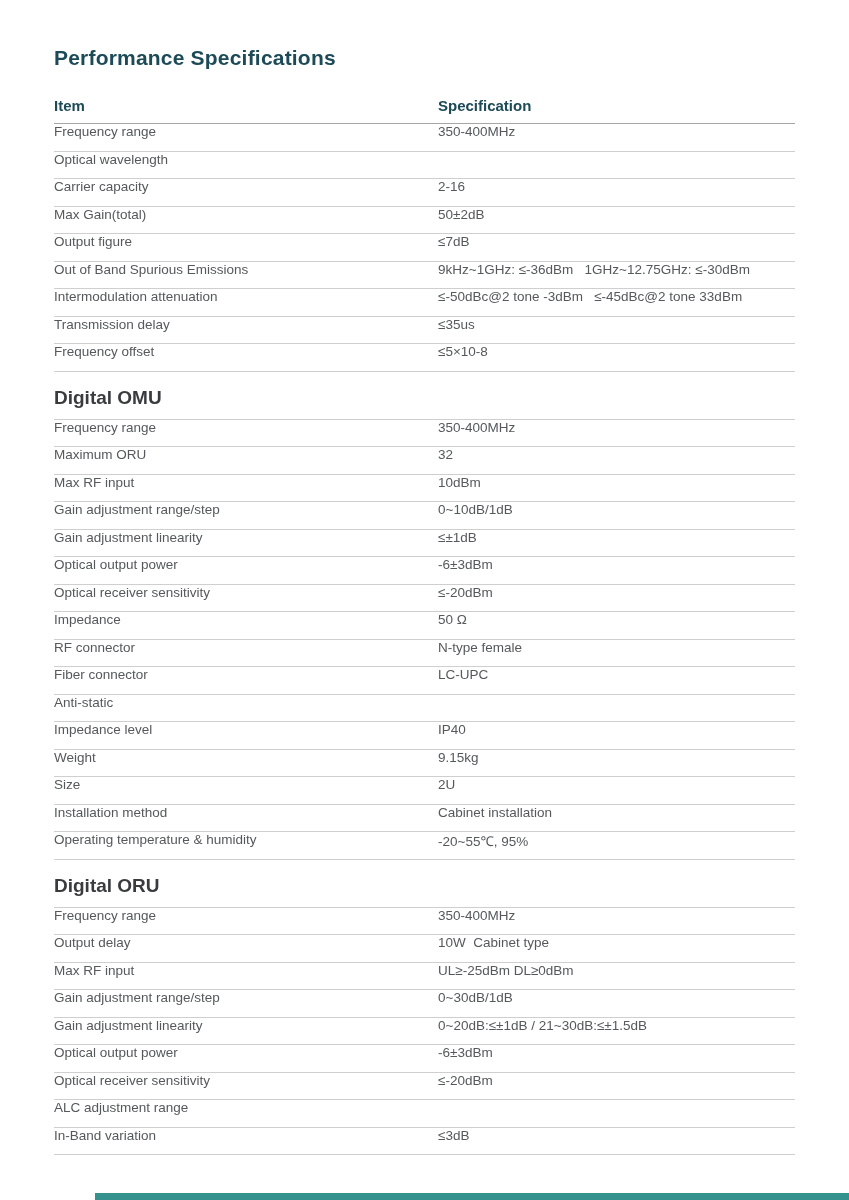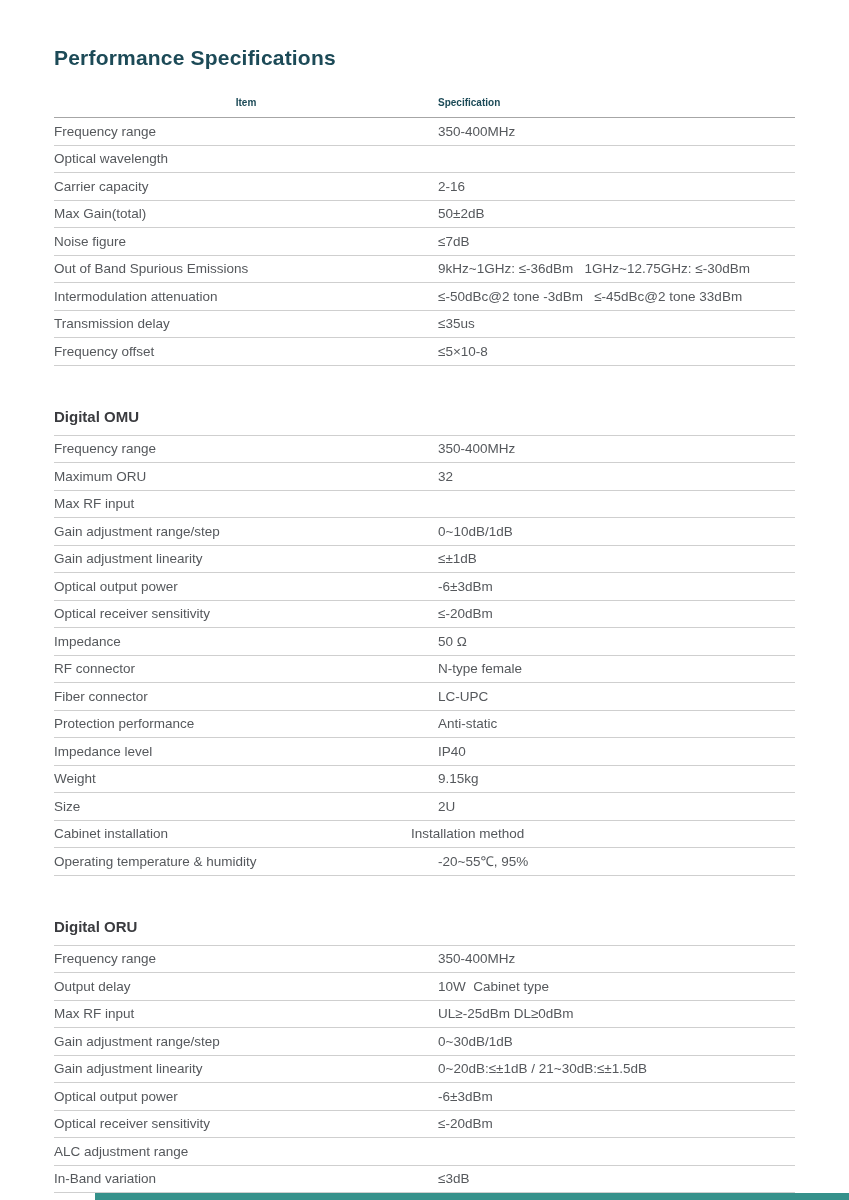--- a/index.html
+++ b/index.html
@@ -32,36 +32,34 @@
     display: flex;
     margin-top: 27px;
     padding-bottom: 9px;
     border-bottom: 1px solid var(--header-rule, #A6A6A6);
   }
   .thead .col-item {
     width: 384px;
     flex: 0 0 384px;
   }
   .thead .col-head {
-    font-size: 10px;
+    font-size: 15px;
     font-weight: bold;
     color: var(--accent, #1C4A57);
-    text-align: center;
   }
   .section-heading {
-    margin-top: 42px;
+    margin-top: 15px;
     padding-bottom: 10px;
-    font-size: 15px;
+    font-size: 19px;
     font-weight: bold;
     color: var(--heading-text, #3A3B3F);
     border-bottom: 1px solid var(--rule, #C6C6C6);
   }
   .row {
     display: flex;
-    align-items: center;
     height: 26.5px;
     border-bottom: 1px solid var(--rule, #CFCFCF);
     font-size: 13.5px;
     color: var(--body-text, #55585C);
   }
   .cell.item {
     width: 384px;
     flex: 0 0 384px;
   }
   .cell.spec {
@@ -99,21 +97,21 @@
         </div>
         <div class="row">
           <div class="cell item">Carrier capacity</div>
           <div class="cell spec">2-16</div>
         </div>
         <div class="row">
           <div class="cell item">Max Gain(total)</div>
           <div class="cell spec">50±2dB</div>
         </div>
         <div class="row">
-          <div class="cell item">Noise figure</div>
+          <div class="cell item">Output figure</div>
           <div class="cell spec">≤7dB</div>
         </div>
         <div class="row">
           <div class="cell item">Out of Band Spurious Emissions</div>
           <div class="cell spec">9kHz~1GHz: ≤-36dBm   1GHz~12.75GHz: ≤-30dBm</div>
         </div>
         <div class="row">
           <div class="cell item">Intermodulation attenuation</div>
           <div class="cell spec">≤-50dBc@2 tone -3dBm   ≤-45dBc@2 tone 33dBm</div>
         </div>
@@ -129,20 +127,21 @@
         <div class="row">
           <div class="cell item">Frequency range</div>
           <div class="cell spec">350-400MHz</div>
         </div>
         <div class="row">
           <div class="cell item">Maximum ORU</div>
           <div class="cell spec">32</div>
         </div>
         <div class="row">
           <div class="cell item">Max RF input</div>
+          <div class="cell spec">10dBm</div>
         </div>
         <div class="row">
           <div class="cell item">Gain adjustment range/step</div>
           <div class="cell spec">0~10dB/1dB</div>
         </div>
         <div class="row">
           <div class="cell item">Gain adjustment linearity</div>
           <div class="cell spec">≤±1dB</div>
         </div>
         <div class="row">
@@ -159,38 +158,37 @@
         </div>
         <div class="row">
           <div class="cell item">RF connector</div>
           <div class="cell spec">N-type female</div>
         </div>
         <div class="row">
           <div class="cell item">Fiber connector</div>
           <div class="cell spec">LC-UPC</div>
         </div>
         <div class="row">
-          <div class="cell item">Protection performance</div>
           <div class="cell spec">Anti-static</div>
         </div>
         <div class="row">
           <div class="cell item">Impedance level</div>
           <div class="cell spec">IP40</div>
         </div>
         <div class="row">
           <div class="cell item">Weight</div>
           <div class="cell spec">9.15kg</div>
         </div>
         <div class="row">
           <div class="cell item">Size</div>
           <div class="cell spec">2U</div>
         </div>
         <div class="row">
+          <div class="cell item">Installation method</div>
           <div class="cell spec">Cabinet installation</div>
-          <div class="cell item">Installation method</div>
         </div>
         <div class="row">
           <div class="cell item">Operating temperature &amp; humidity</div>
           <div class="cell spec">-20~55℃, 95%</div>
         </div>
         <div class="section-heading">Digital ORU</div>
         <div class="row">
           <div class="cell item">Frequency range</div>
           <div class="cell spec">350-400MHz</div>
         </div>

